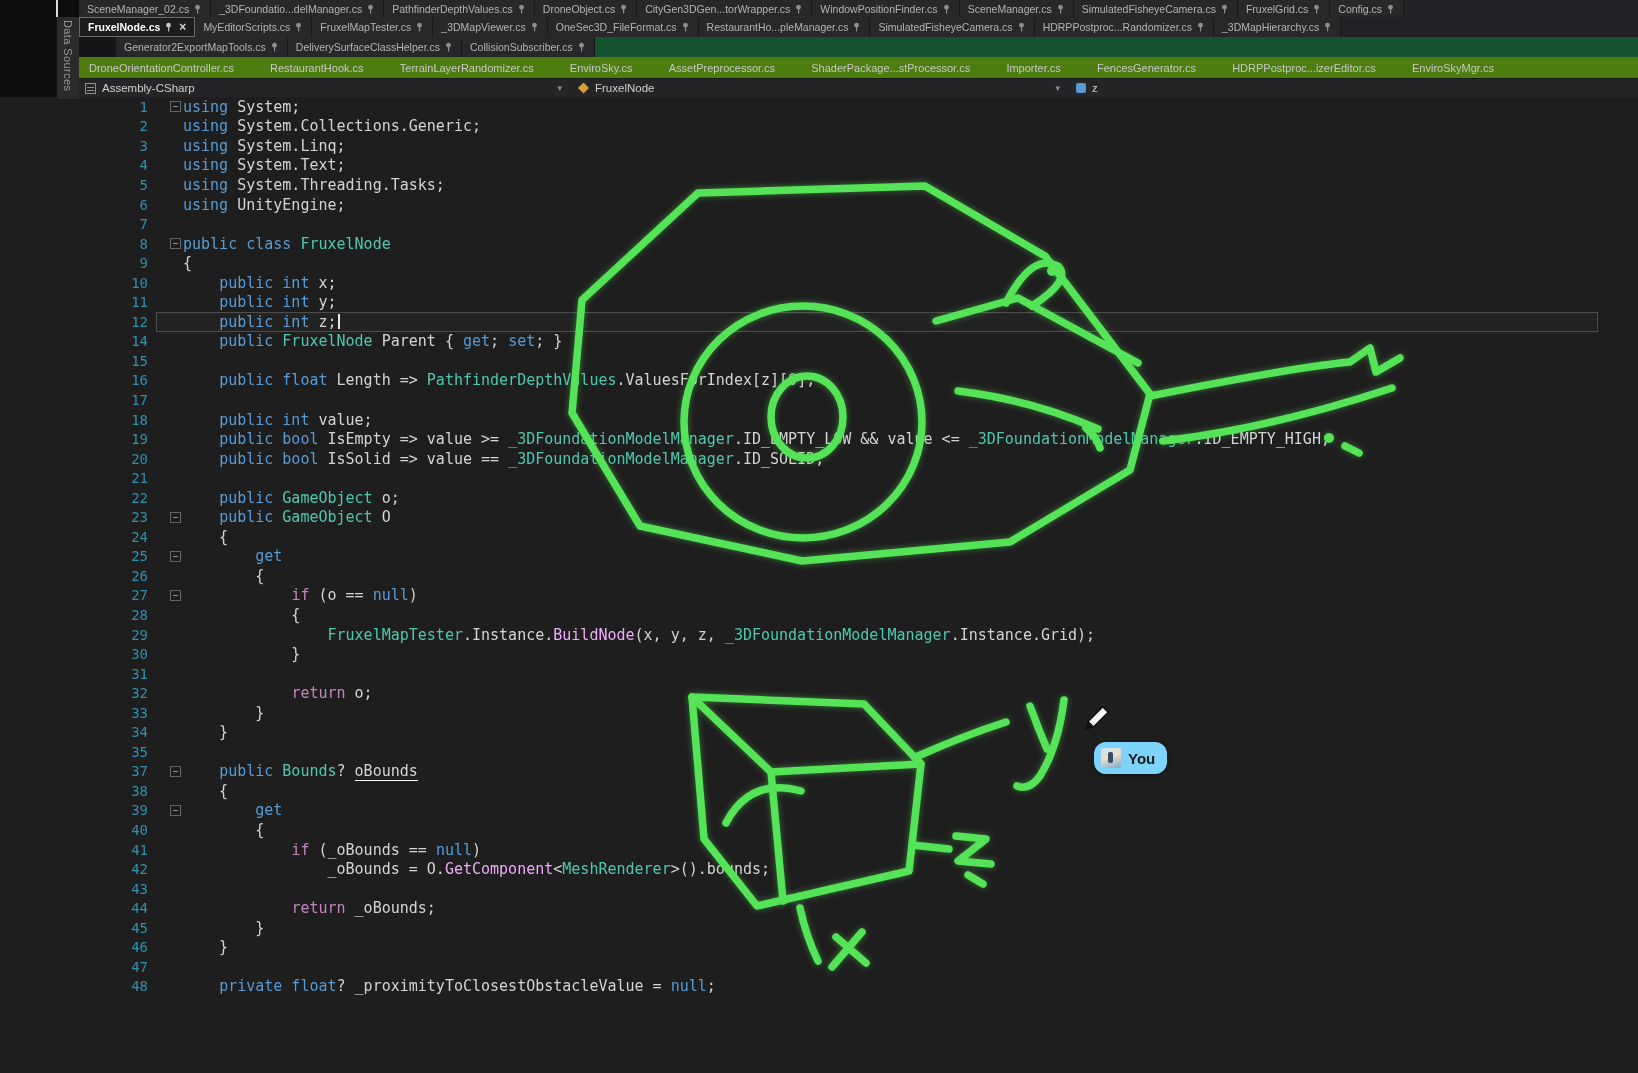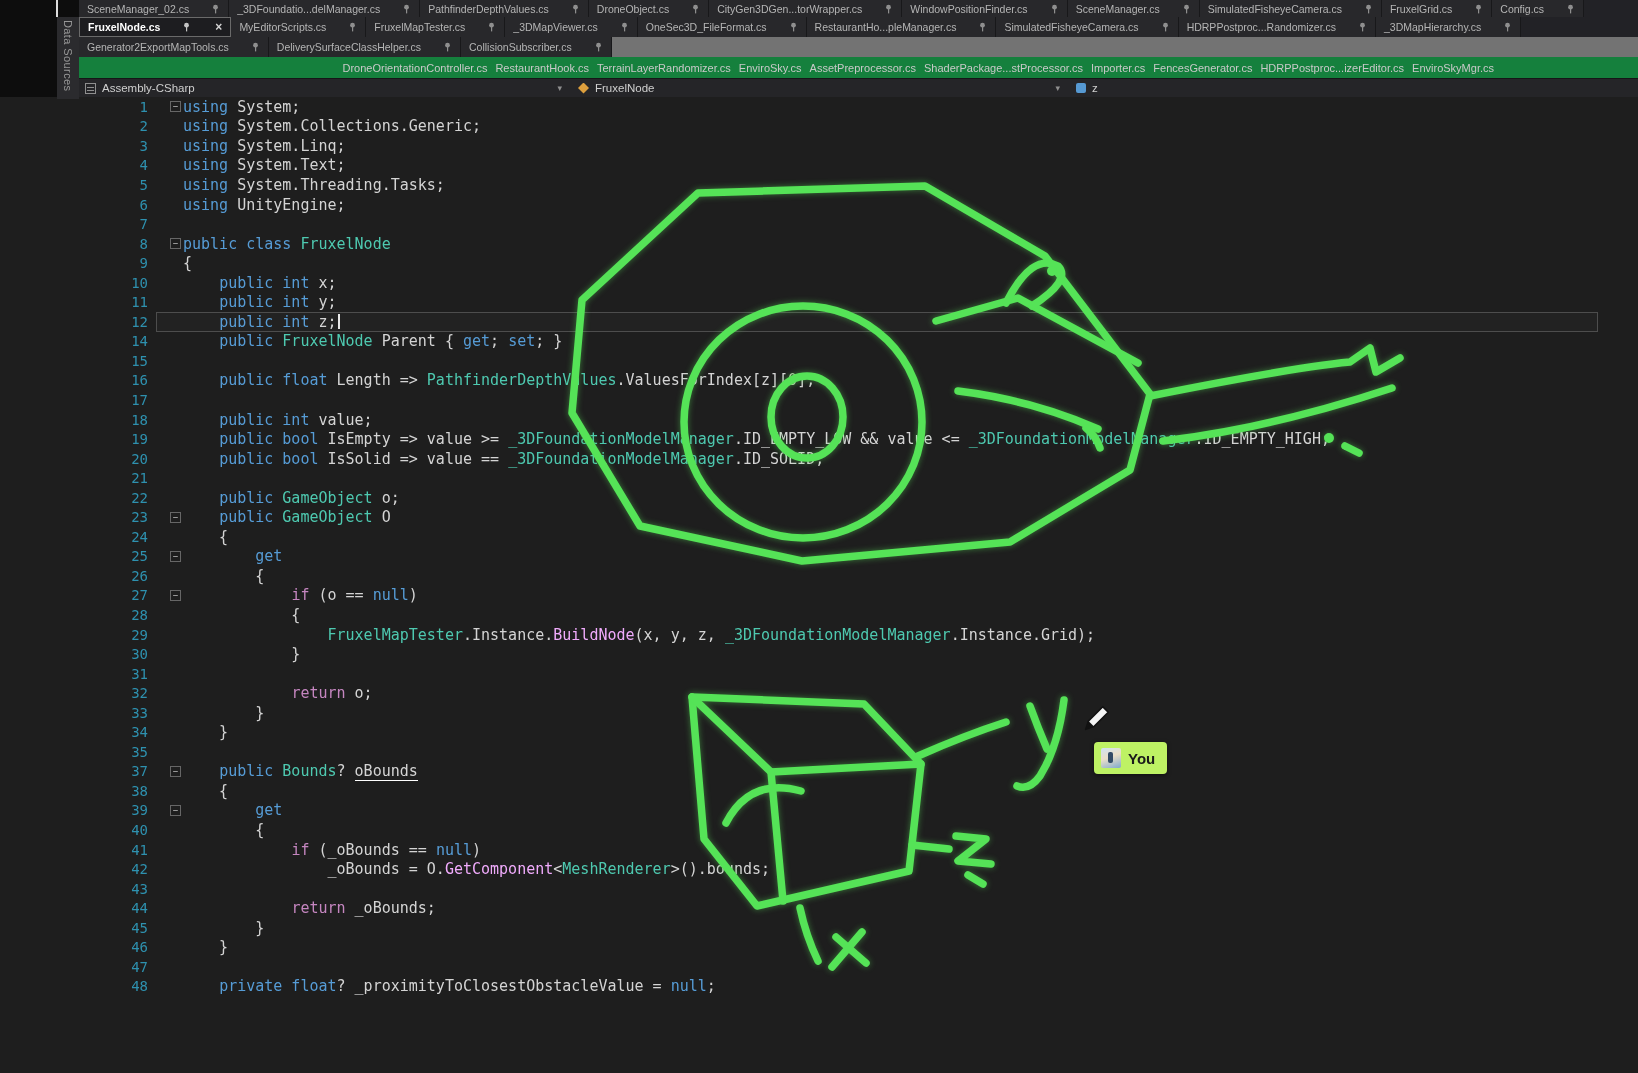--- a/index.html
+++ b/index.html
@@ -11,24 +11,24 @@
   .header{position:absolute;left:0;top:0;width:100%;height:97px;background:#151517;}
   .corner{position:absolute;left:0;top:0;width:79px;height:97px;background:#0d0d0d;}
   .corner-line{position:absolute;left:56px;top:0;width:2px;height:17px;background:#dcdcdc;}
   .rail-tab{position:absolute;left:57px;top:17px;width:22px;height:82px;background:#2b2b2e;
             display:flex;justify-content:center;padding-top:3px;cursor:pointer;}
   .rail-text{writing-mode:vertical-rl;font-size:11px;color:#989898;letter-spacing:.4px;white-space:nowrap;}
 
   .trow{position:absolute;left:79px;right:0;display:flex;align-items:stretch;overflow:hidden;}
   .row1{top:0;height:17px;background:#222226;}
   .row2{top:17px;height:20px;background:#222226;}
-  .row3{top:37px;height:20px;background:#737373;}
-  .row4{top:57px;height:21px;background:#15803d;justify-content:flex-end;padding:0 140px 0 6px;}
-
-  .tab{display:flex;align-items:center;gap:22px;padding:0 8px;border-right:1px solid #18181a;
+  .row3{top:37px;height:20px;background:#14532d;margin-left:37px;}
+  .row4{top:57px;height:21px;background:#4d7c0f;justify-content:space-between;padding:0 140px 0 6px;}
+
+  .tab{display:flex;align-items:center;gap:4px;padding:0 8px;border-right:1px solid #18181a;
        background:#28282b;color:#b5b5b5;font-size:10.5px;white-space:nowrap;cursor:pointer;}
   .row4 .tab{background:transparent;border:none;color:#c9c9c9;font-size:11px;padding:0 4px;}
   .tab.active{background:#1d1d20;border:1px solid #6a6a6a;color:#ffffff;font-weight:bold;}
   .pin{display:flex;align-items:center;color:#8f8f8f;}
   .tab.active .pin{color:#c5c5c5;}
   .close{color:#d5d5d5;font-size:12px;line-height:1;margin-left:2px;}
 
   
   .navbar{position:absolute;left:79px;right:0;top:78px;height:19px;background:#252528;display:flex;
           border-top:1px solid #161618;}
@@ -56,21 +56,21 @@
   .k{color:#569cd6}.c{color:#c586c0}.t{color:#4ec9b0}.m{color:#f0abfc}.nm{color:#b5cea8}.w{color:#d4d4d4}
   .u{color:#d4d4d4;border-bottom:1px solid #ffffff}
   .current::after{content:"";position:absolute;left:156px;right:40px;top:0;bottom:0;
                   border:1px solid #4d4d4d;background:rgba(255,255,255,.02);pointer-events:none;}
   .caret{display:inline-block;width:2px;height:15px;background:#e8e8e8;vertical-align:-2px;margin-left:1px;}
 
   
   .annotation-layer{position:absolute;left:0;top:0;pointer-events:none;
                     filter:drop-shadow(0 0 3px rgba(90,230,90,.45));}
   .pencil-cursor{position:absolute;left:1082px;top:703px;pointer-events:none;}
-  .you-badge{position:absolute;left:1094px;top:742px;height:32px;background:#bef264;border-radius:4px;
+  .you-badge{position:absolute;left:1094px;top:742px;height:32px;background:#7dd3fc;border-radius:12px;
              display:flex;align-items:center;gap:7px;padding:0 12px 0 7px;
              box-shadow:0 1px 4px rgba(0,0,0,.5);}
   .you-avatar{width:20px;height:20px;border-radius:2px;position:relative;flex:none;
               background:linear-gradient(160deg,#cfe3f2 0%,#eadfc8 45%,#7fa8cc 100%);}
   .you-avatar::after{content:"";position:absolute;left:7px;top:4px;width:5px;height:11px;
                      background:#324b66;border-radius:2px;}
   .you-text{font-weight:bold;font-size:15px;color:#1a1a1a;}
 </style>
 </head>
 <body>

